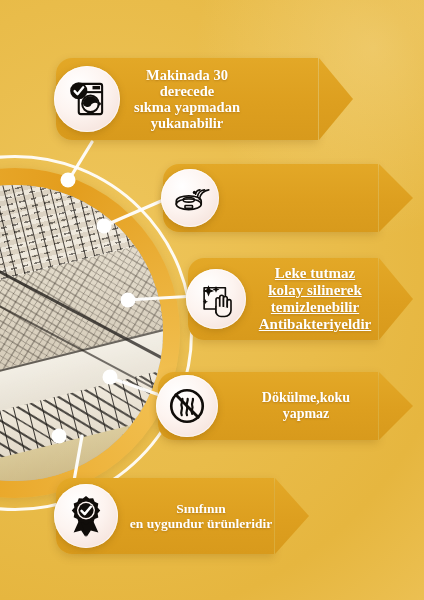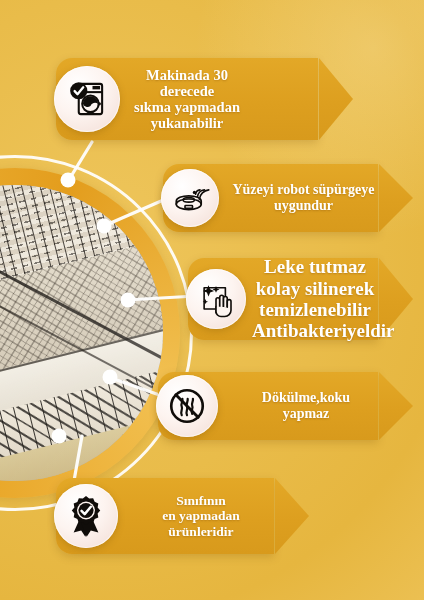--- a/index.html
+++ b/index.html
@@ -184,22 +184,20 @@
             <path d="M10 42v-5a20 8.5 0 0 1 40 0v5"></path>
             <ellipse cx="30" cy="35" rx="9" ry="3.6"></ellipse>
             <rect x="24" y="44" width="12" height="4.5" rx="1"></rect>
             <path d="M41 26a8 8 0 0 1 7-7"></path>
             <path d="M44 30a12.5 12.5 0 0 1 11-11"></path>
             <path d="M47 34a17 17 0 0 1 15-15"></path>
           </g>
           <circle cx="39" cy="23" r="2.6" fill="#100d0a"></circle>
         </svg>
       </div>
-      <div class="txt" style="font-size:14px;width:100%;">Yüzeyi robot süpürgeye
-uygundur</div>
     </div>
   </div>
 
   <div class="card" style="left:188px;top:258px;width:190px;height:82px;">
     <div class="banner" style="width:100%;padding-left:64px;box-sizing:border-box;">
       <div class="badge" style="width:60px;height:60px;">
         <svg width="40" height="40" viewBox="0 0 64 64">
           <g fill="none" stroke="#100d0a" stroke-width="2.6" stroke-linejoin="round">
             <path d="M13 14h34v34H13z"></path>
           </g>
@@ -207,21 +205,21 @@
           <path d="M32 11l1.6 4 4 1.6-4 1.6L32 22l-1.6-3.8-4-1.6 4-1.6z" fill="#100d0a"></path>
           <path d="M15 32l1.2 3 3 1.2-3 1.2L15 40l-1.2-2.6-3-1.2 3-1.2z" fill="#100d0a"></path>
           <g fill="#fdf4f0" stroke="#100d0a" stroke-width="2.6" stroke-linejoin="round" stroke-linecap="round">
             <path d="M32 54V33a3 3 0 0 1 6 0v12"></path>
             <path d="M38 45V29a3 3 0 0 1 6 0v16"></path>
             <path d="M44 45V31a3 3 0 0 1 6 0v14"></path>
             <path d="M50 45v-9a3 3 0 0 1 6 0v14a10 10 0 0 1-10 10h-6a8 8 0 0 1-8-8v-8"></path>
           </g>
         </svg>
       </div>
-      <div class="txt" style="font-size:19px;width:100%;">Leke tutmaz
+      <div class="txt" style="font-size:15px;width:100%;text-decoration:underline;">Leke tutmaz
 kolay silinerek
 temizlenebilir
 Antibakteriyeldir</div>
     </div>
   </div>
 
   <div class="card" style="left:158px;top:372px;width:220px;height:68px;">
     <div class="banner" style="width:100%;padding-left:76px;box-sizing:border-box;">
       <div class="badge" style="width:62px;height:62px;">
         <svg width="42" height="42" viewBox="0 0 64 64">
@@ -245,17 +243,17 @@
         <svg width="44" height="44" viewBox="0 0 64 64">
           <path d="M22 38l-8 18 11-3 6 9 8-20z" fill="#100d0a"></path>
           <path d="M42 38l8 18-11-3-6 9-8-20z" fill="#100d0a"></path>
           <path d="M32 3l4.6 3.6 5.8-.6 2.2 5.4 5.3 2.4-1 5.7 3.8 4.4-3.8 4.4 1 5.7-5.3 2.4-2.2 5.4-5.8-.6L32 45l-4.6-3.8-5.8.6-2.2-5.4-5.3-2.4 1-5.7L11.3 24l3.8-4.4-1-5.7 5.3-2.4 2.2-5.4 5.8.6z" fill="#100d0a"></path>
           <circle cx="32" cy="24" r="13" fill="#fdf4f0"></circle>
           <circle cx="32" cy="24" r="11" fill="#100d0a"></circle>
           <path d="M25.5 24.5l4.6 4.8L39 18.6" fill="none" stroke="#fff" stroke-width="3.6" stroke-linecap="round" stroke-linejoin="round"></path>
         </svg>
       </div>
       <div class="txt" style="font-size:13.5px;width:100%;">Sınıfının
-en yapmadan ürünleridir</div>
+en uygundur ürünleridir</div>
     </div>
   </div>
 
 </div>
 
 </body></html>

